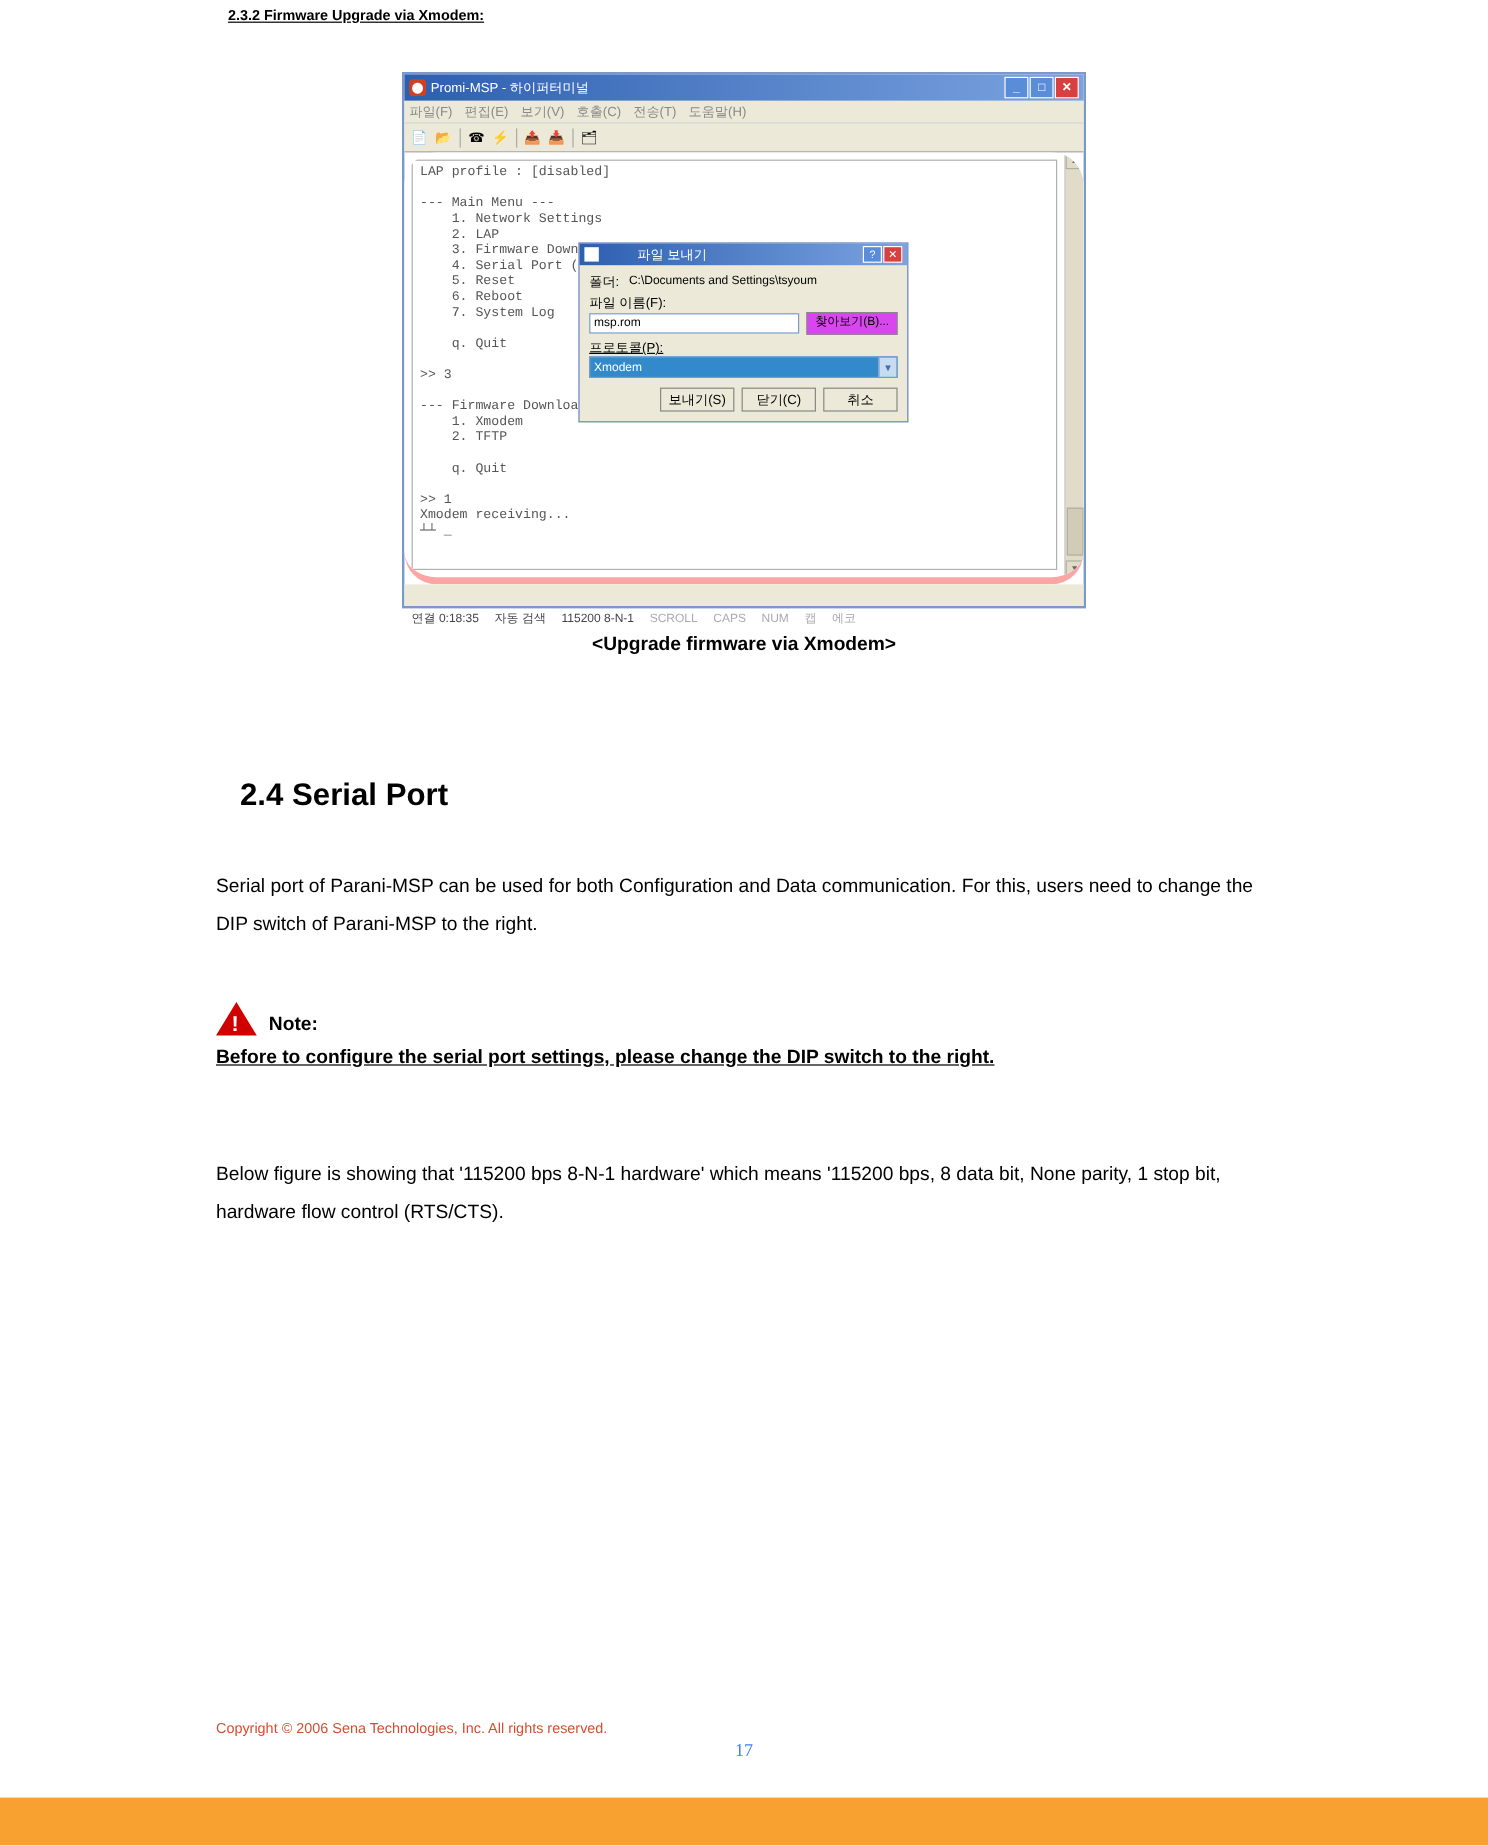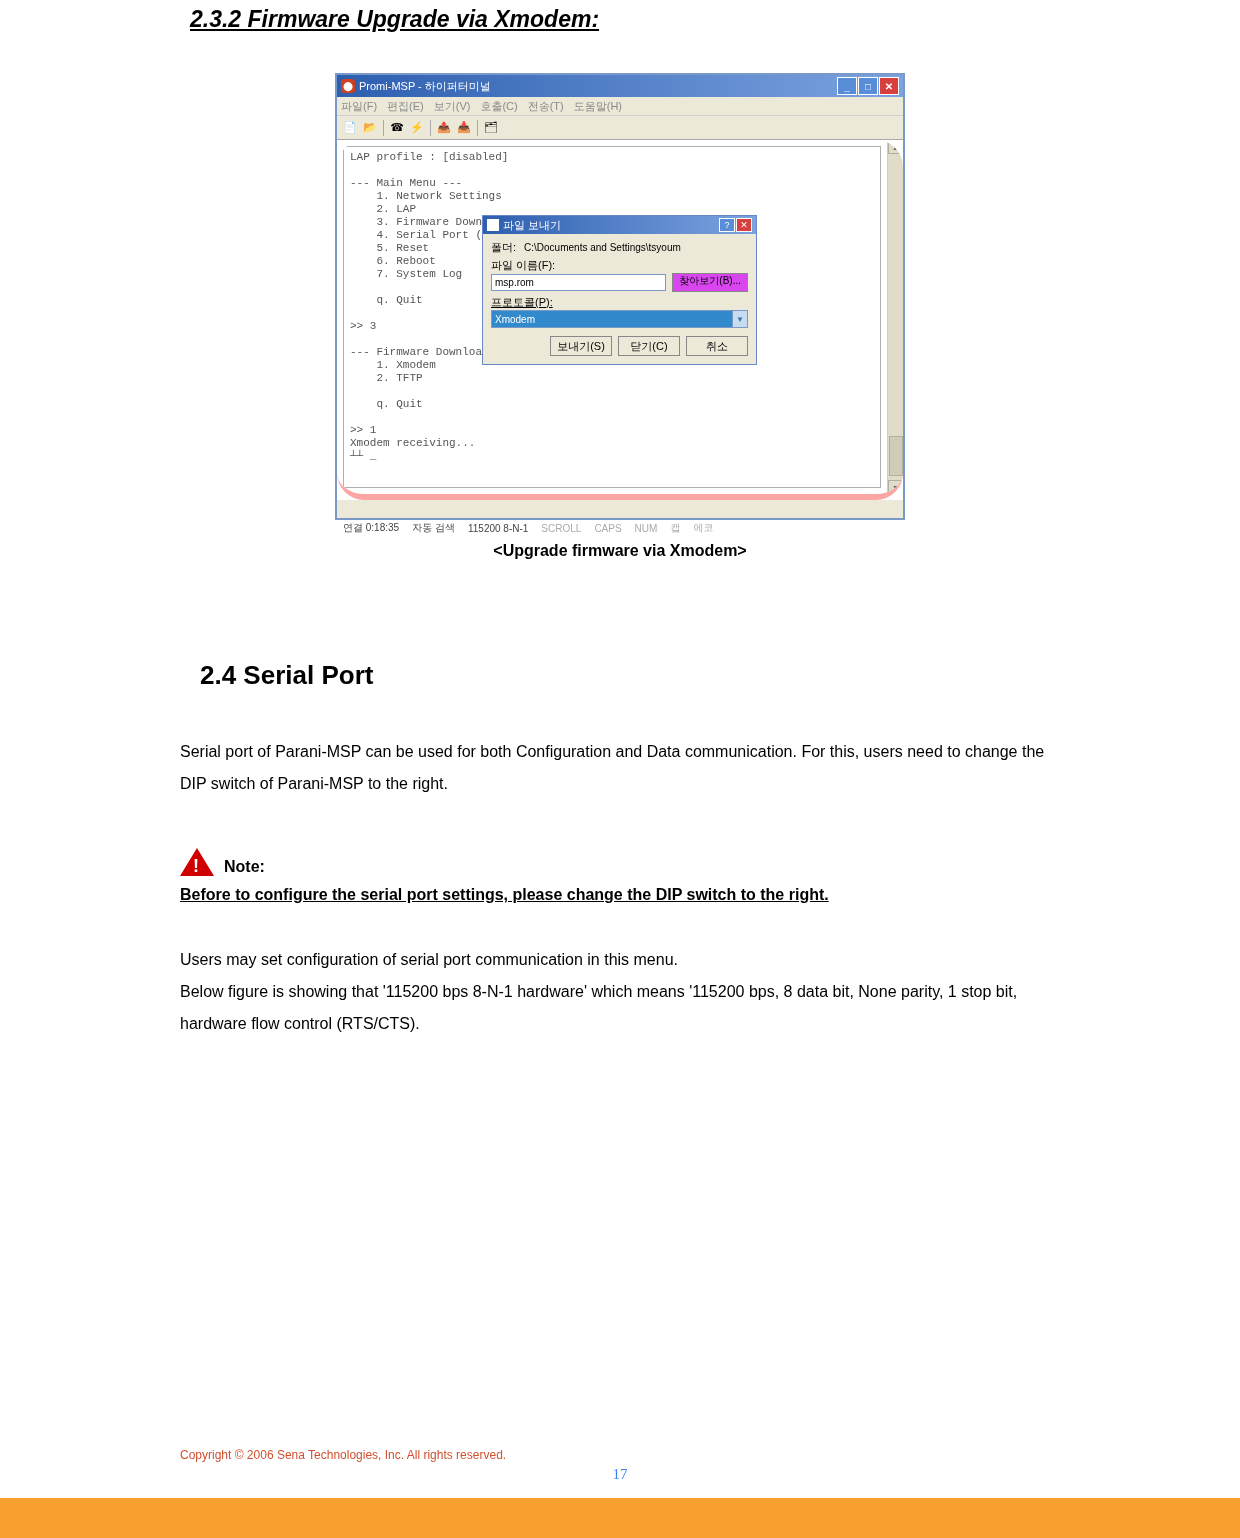--- a/index.html
+++ b/index.html
@@ -7,26 +7,25 @@
       font-family: Arial, sans-serif;
       background: #fff;
       width: 1240px;
       height: 1538px;
       position: relative;
     }
     .page-content {
       padding: 0 180px;
     }
     .section-heading {
-      font-size: 23px;
+      font-size: 12px;
       font-weight: bold;
       text-decoration: underline;
       margin-top: 6px;
       margin-left: 10px;
-      font-style: italic;
     }
     .body-text {
       font-size: 16px;
       margin-top: 8px;
     }
     .screenshot-wrapper {
       margin: 40px auto 0;
       width: 570px;
     }
     .hyperterminal-window {
@@ -147,21 +146,21 @@
       height: 18px;
       display: flex;
       align-items: center;
       padding: 0 4px;
     }
     .dlg-title-icon {
       width: 12px; height: 12px;
       background: #fff;
       margin-right: 4px;
     }
-    .dlg-titlebar-text { flex: 1; }
+    .dlg-titlebar-text { flex: 1; margin-left: 28px; }
     .dlg-window-controls { display: flex; gap: 1px; }
     .dlg-win-btn {
       width: 16px; height: 14px;
       background: #5a8dd8;
       border: 1px solid #fff;
       color: #fff;
       display: flex; align-items: center; justify-content: center;
       font-size: 9px;
     }
     .dlg-win-btn.close { background: #d84040; }
@@ -286,21 +285,21 @@
       text-decoration: underline;
       margin-top: 10px;
     }
     .paragraph2 {
       font-size: 16px;
       margin-top: 40px;
       line-height: 2.0;
     }
     .footer {
       position: absolute;
-      bottom: 55px;
+      bottom: 70px;
       left: 180px;
       right: 180px;
       font-size: 12px;
       color: #d05030;
     }
     .page-number {
       text-align: center;
       color: #3b82f6;
       font-size: 15px;
       margin-top: 4px;
@@ -432,21 +431,21 @@
 
   <div class="paragraph">Serial port of Parani-MSP can be used for both Configuration and Data communication. For this, users need to change the DIP switch of Parani-MSP to the right.</div>
 
   <div class="note-row">
     <div class="warning-icon"></div>
     <span class="note-label">Note:</span>
   </div>
   <div class="note-underline">Before to configure the serial port settings, please change the DIP switch to the right.</div>
 
   <div class="paragraph2">
-    <span>Users may set configuration of serial port communication in this menu.</span><br>
+    <br>
     <span>Below figure is showing that '115200 bps 8-N-1 hardware' which means '115200 bps, 8 data bit, None parity, 1 stop bit, hardware flow control (RTS/CTS).</span>
   </div>
 </div>
 
 <div class="footer">
   <span>Copyright © 2006 Sena Technologies, Inc. All rights reserved.</span>
   <div class="page-number">17</div>
 </div>
 <div class="bottom-stripe"></div>
 

